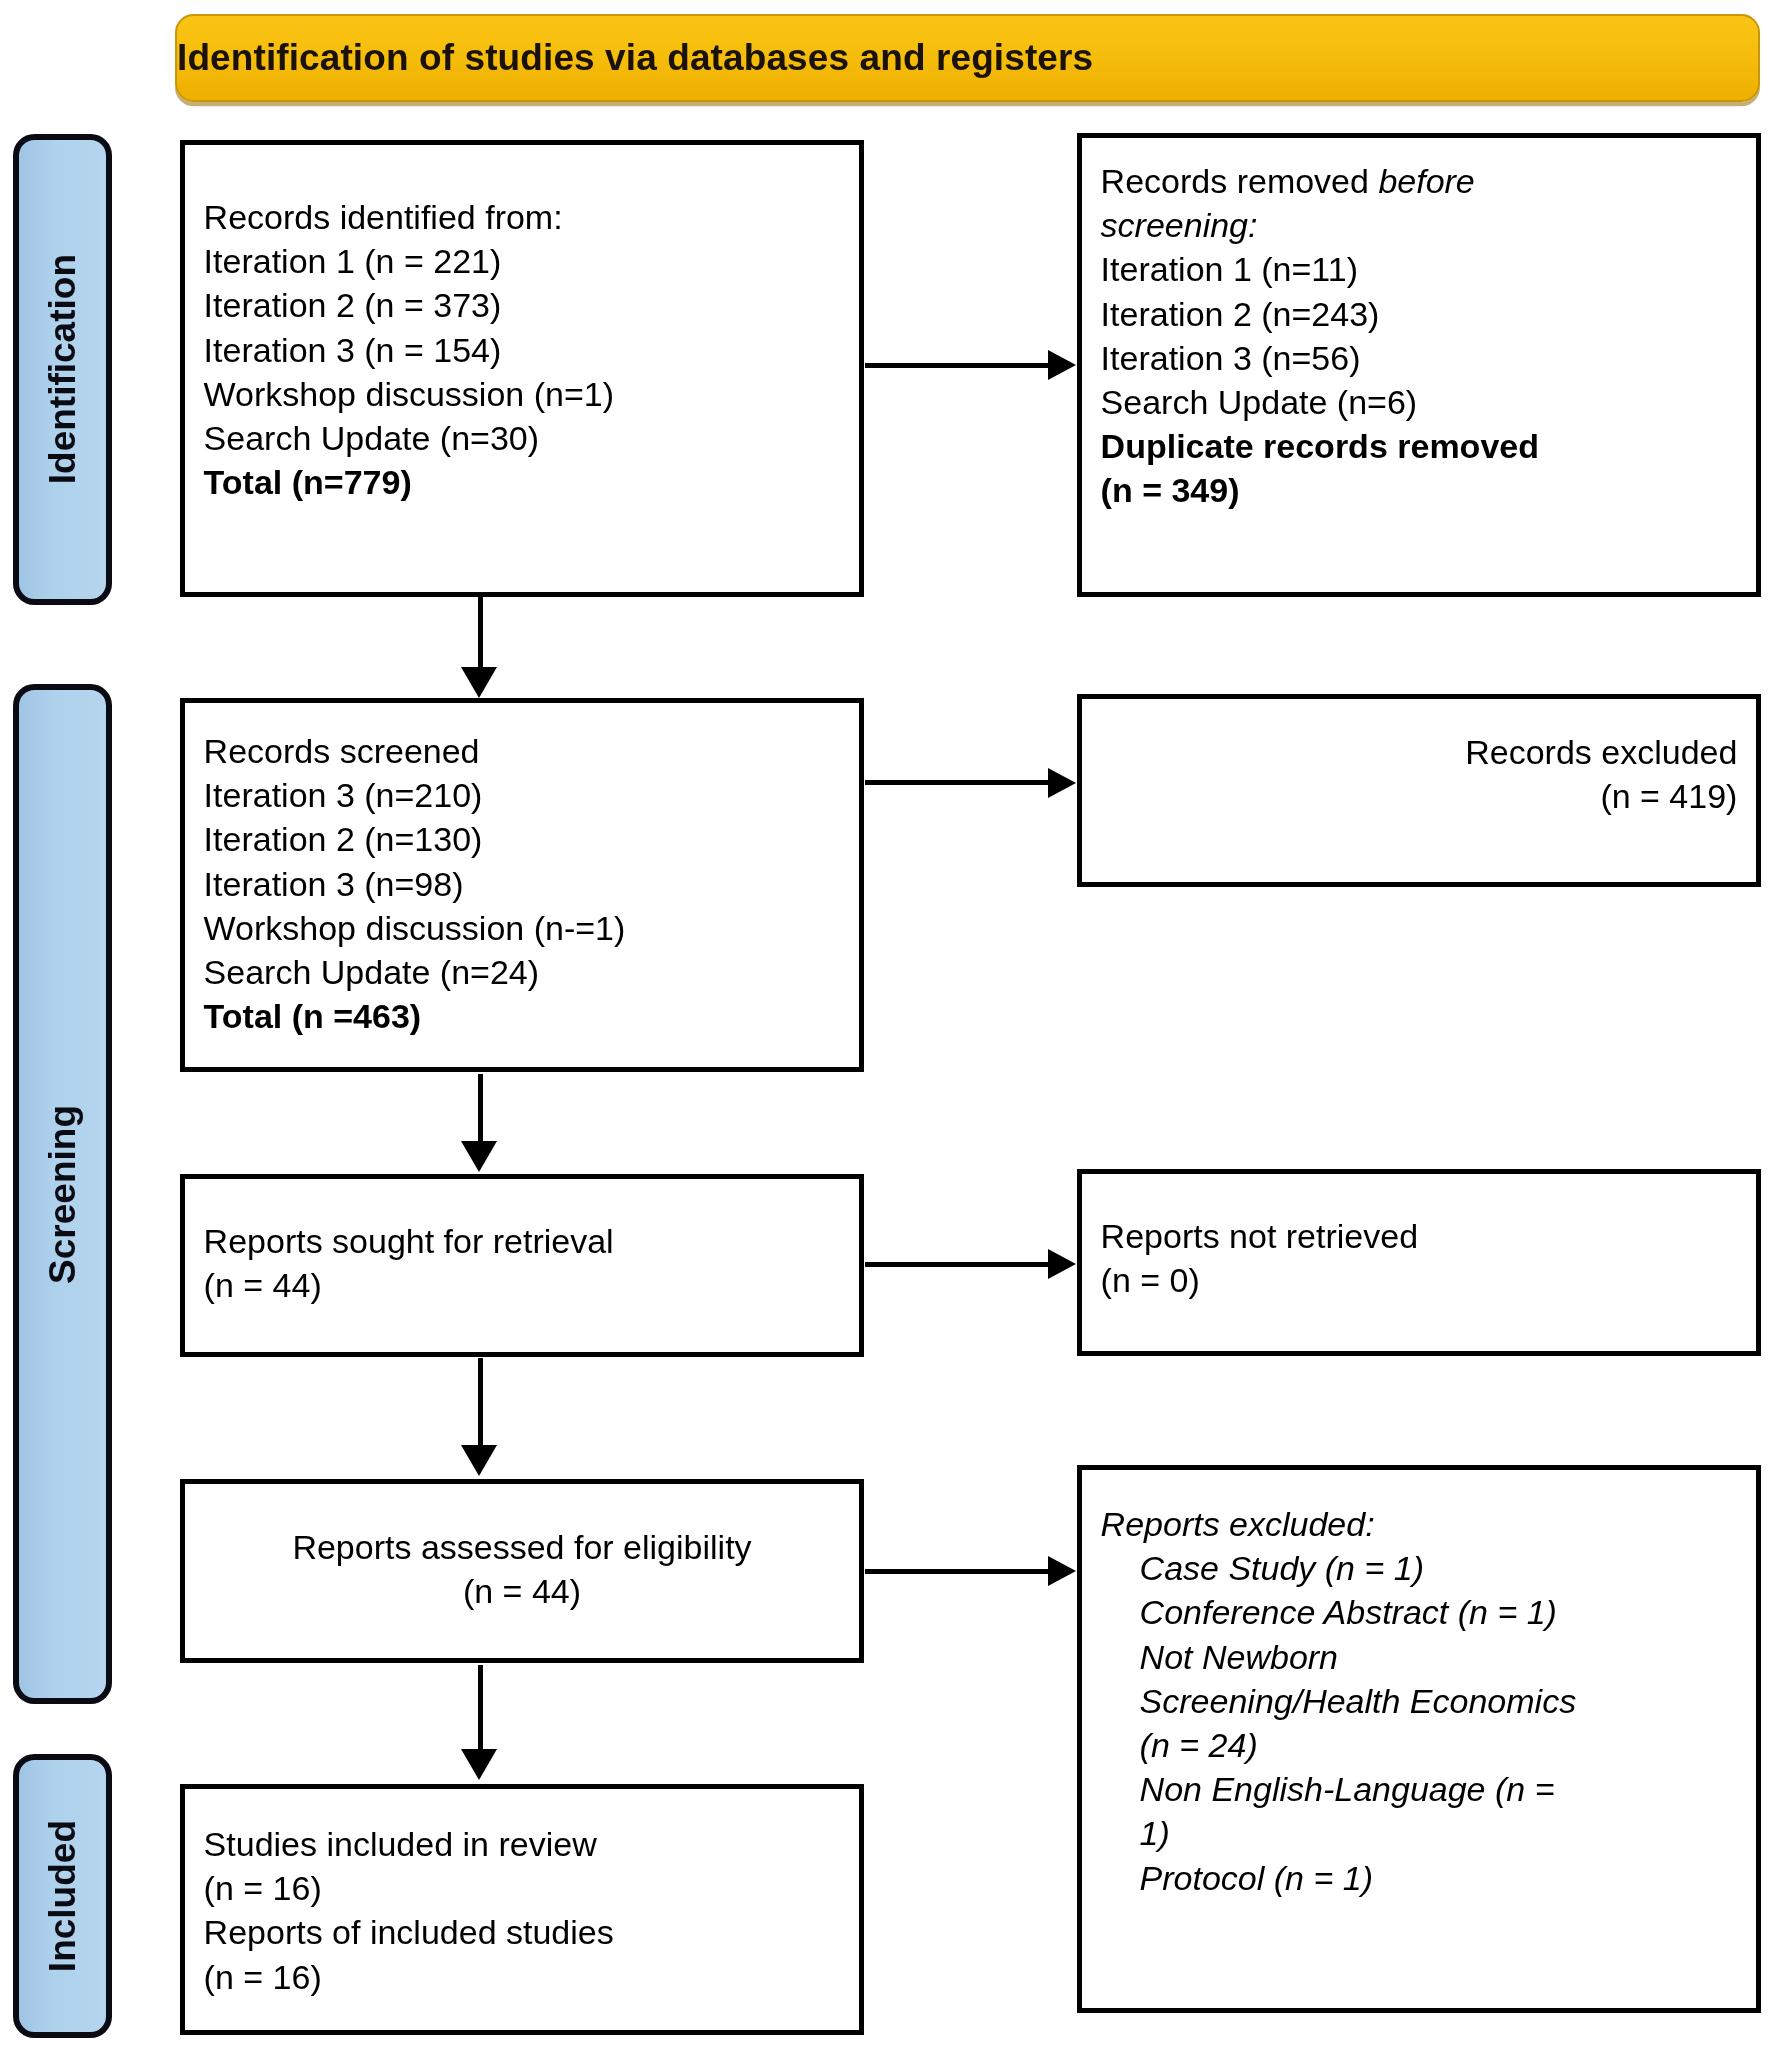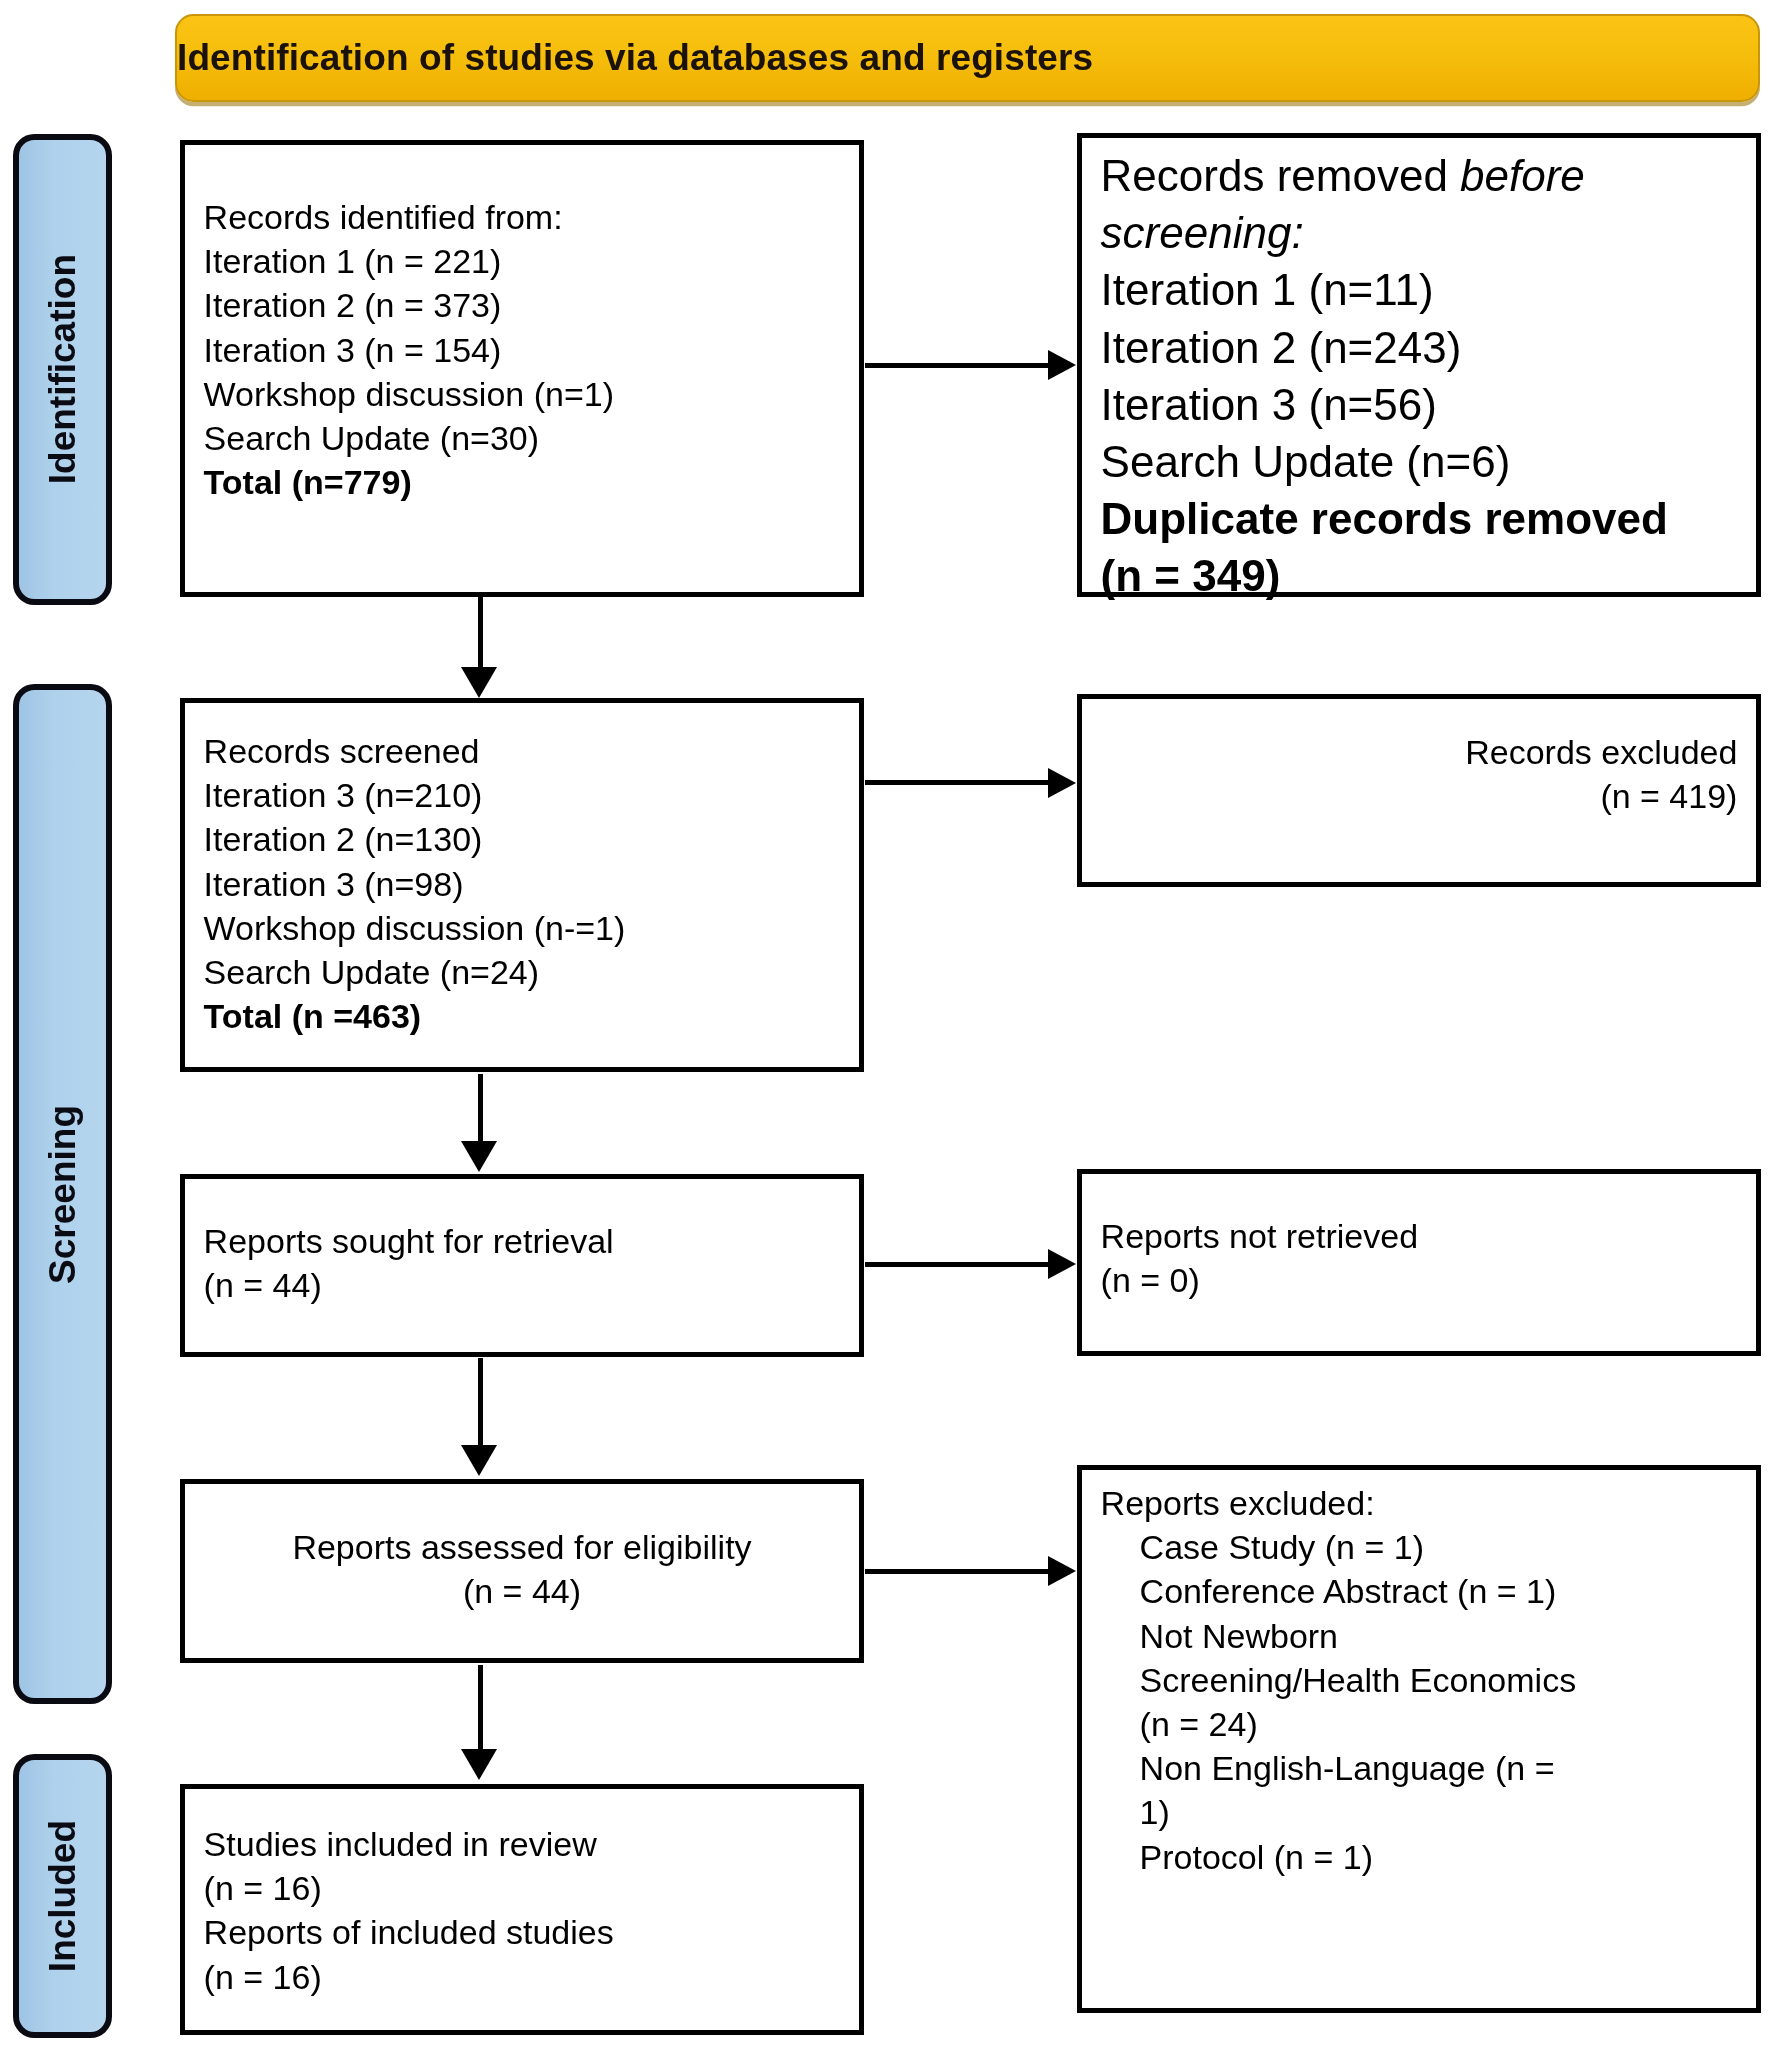--- a/index.html
+++ b/index.html
@@ -91,21 +91,21 @@
   <div class="box" id="b-records-identified" style="left:180px;top:140px;width:684px;height:457px;font-size:34px;padding-top:50px;">
   <span class="ln">Records identified from:</span>
       <span class="ln">Iteration 1 (n = 221)</span>
       <span class="ln">Iteration 2 (n = 373)</span>
       <span class="ln">Iteration 3 (n = 154)</span>
       <span class="ln">Workshop discussion (n=1)</span>
       <span class="ln">Search Update (n=30)</span>
       <span class="ln b">Total (n=779)</span>
     </div>
 
-  <div class="box" id="b-records-removed" style="left:1077px;top:133px;width:684px;height:464px;font-size:44px;padding-top:9px;">
+  <div class="box" id="b-records-removed" style="left:1077px;top:133px;width:684px;height:464px;font-size:34px;padding-top:21px;">
   <span class="ln">Records removed <em>before</em></span>
       <span class="ln i">screening:</span>
       <span class="ln">Iteration 1 (n=11)</span>
       <span class="ln">Iteration 2 (n=243)</span>
       <span class="ln">Iteration 3 (n=56)</span>
       <span class="ln">Search Update (n=6)</span>
       <span class="ln b">Duplicate records removed</span>
       <span class="ln b">(n = 349)</span>
     </div>
 
@@ -150,21 +150,21 @@
   <div class="h-head" style="left:1048px;top:1249px;"></div>
 
   <div class="v-conn" style="left:478px;top:1358px;height:90px;"></div>
   <div class="v-head" style="left:461px;top:1445px;"></div>
 
   <div class="box" id="b-reports-assessed" style="left:180px;top:1479px;width:684px;height:184px;font-size:34px;padding-top:41px;text-align:center;">
   <span class="ln">Reports assessed for eligibility</span>
       <span class="ln">(n = 44)</span>
     </div>
 
-  <div class="box" id="b-reports-excluded" style="left:1077px;top:1465px;width:684px;height:548px;font-size:34px;padding-top:11px;">
+  <div class="box" id="b-reports-excluded" style="left:1077px;top:1465px;width:684px;height:548px;font-size:34px;padding-top:32px;font-style:italic;">
   <span class="ln">Reports excluded:</span>
       <span class="ln ind">Case Study (n = 1)</span>
       <span class="ln ind">Conference Abstract (n = 1)</span>
       <span class="ln ind">Not Newborn</span>
       <span class="ln ind">Screening/Health Economics</span>
       <span class="ln ind">(n = 24)</span>
       <span class="ln ind">Non English-Language (n =</span>
       <span class="ln ind">1)</span>
       <span class="ln ind">Protocol (n = 1)</span>
     </div>

